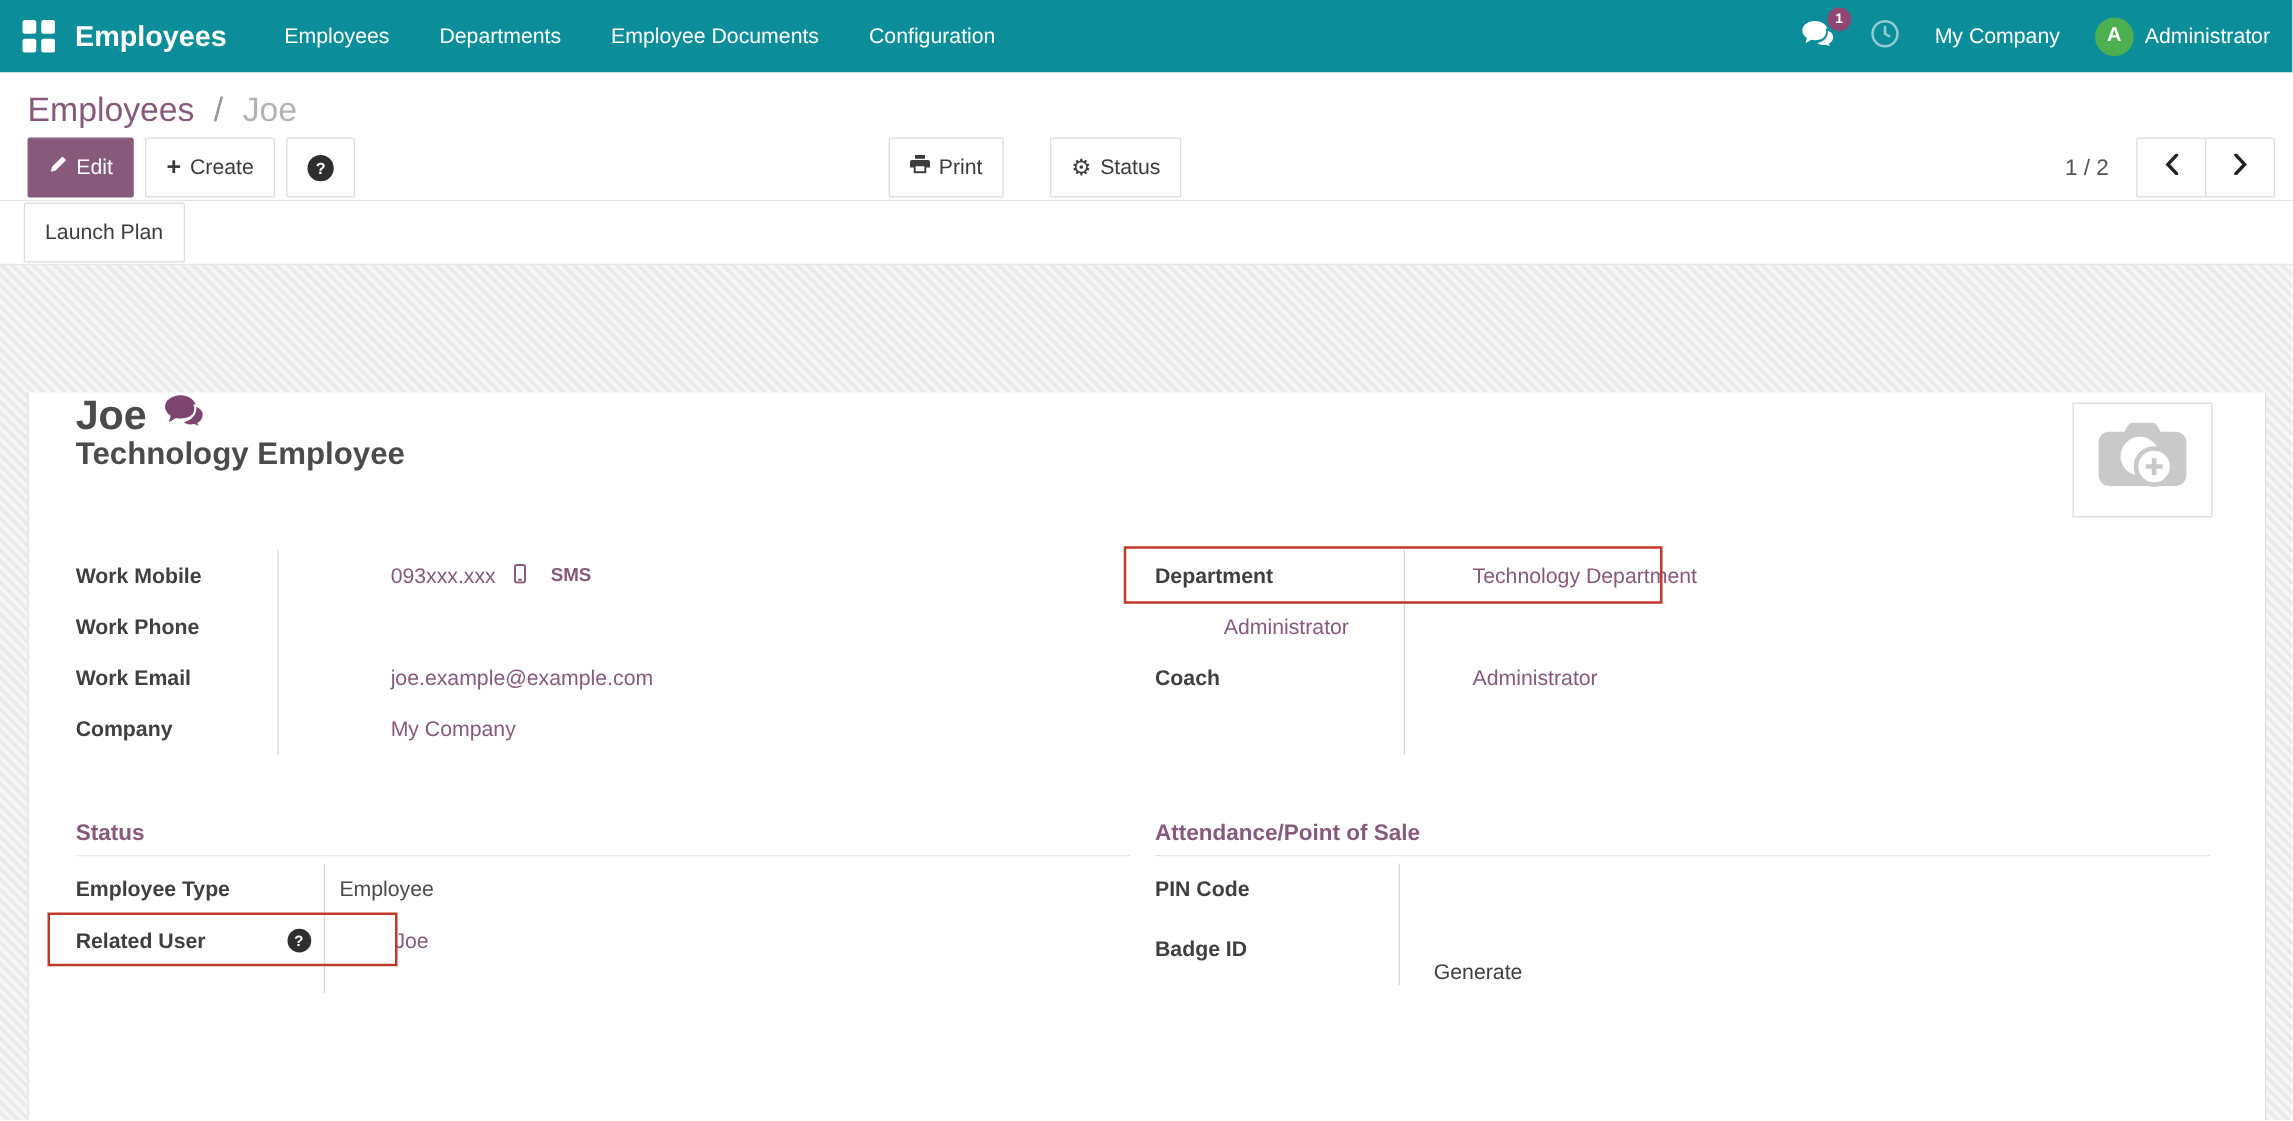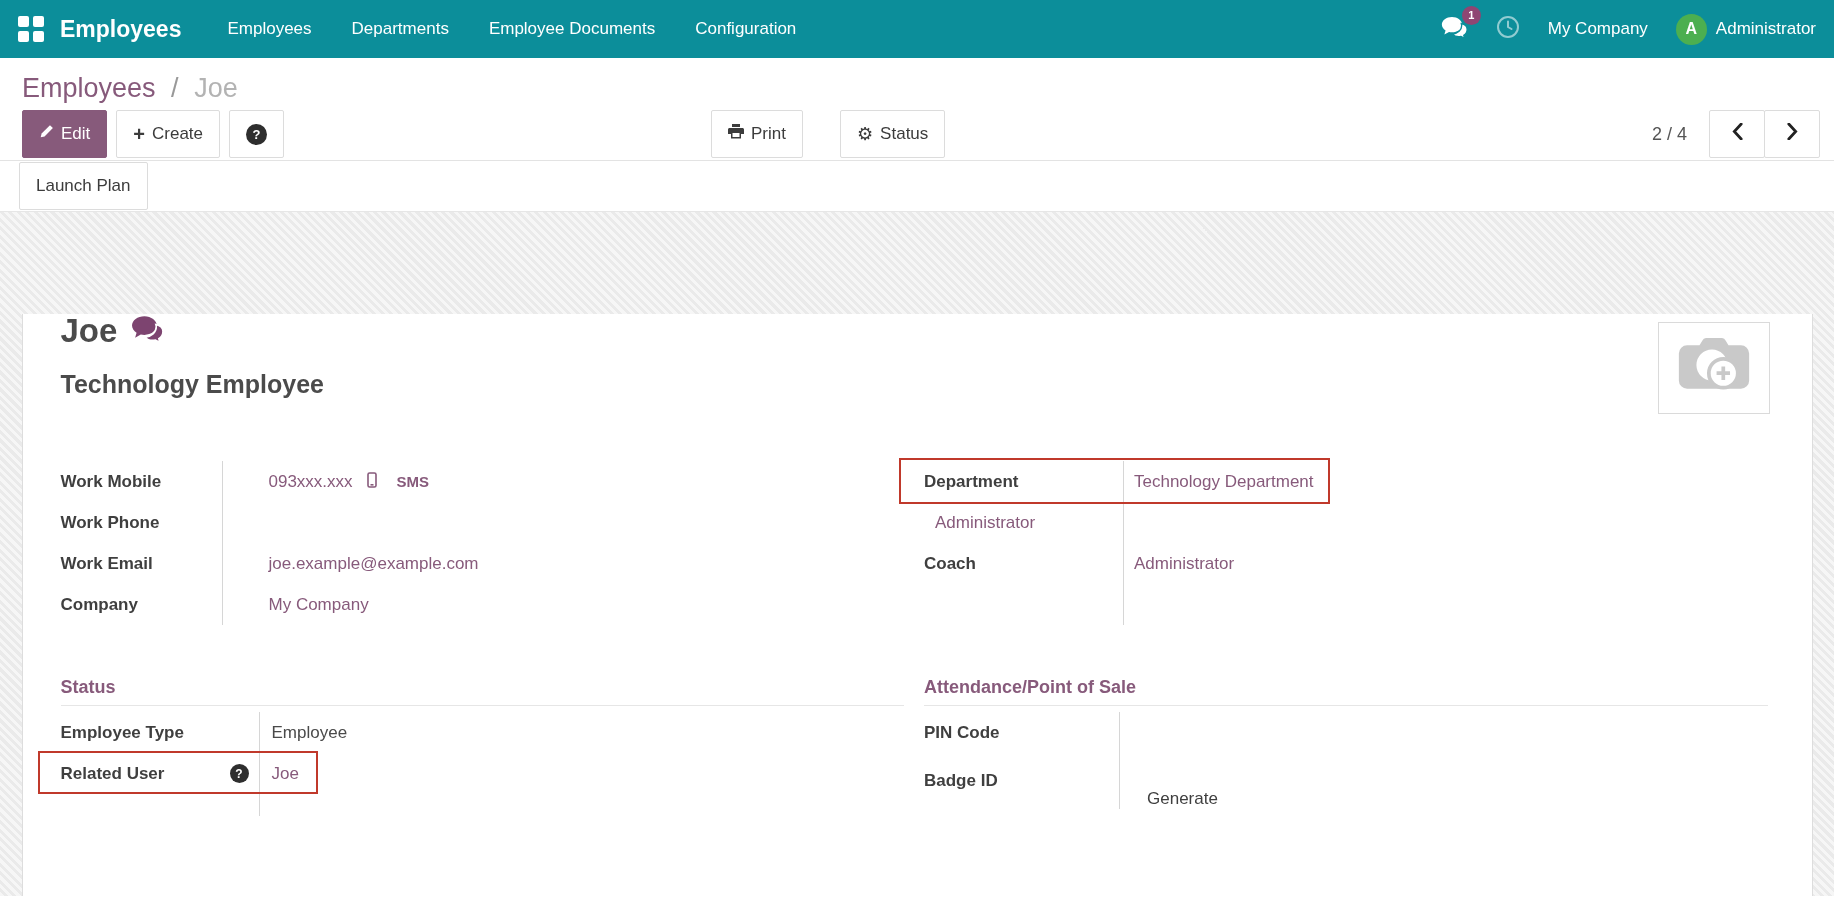--- a/index.html
+++ b/index.html
@@ -59,34 +59,34 @@
              background:repeating-linear-gradient(45deg,#f6f6f6 0 3px,#eaeaea 3px 6px); }
   .sheet { width:1791px; height:100%; margin:0 auto; background:#fff;
            border-left:1px solid #ddd; border-right:1px solid #ddd;
            padding:0 44px 0 38px; position:relative; }
   .photo-box { position:absolute; top:8px; right:42px; width:112px; height:92px;
                border:1px solid #dadada; display:flex; align-items:center;
                justify-content:center; cursor:pointer; background:#fff; }
 
   .title-row { margin-top:102px; display:flex; align-items:center; gap:14px; }
   .title-row h1 { font-size:33px; font-weight:bold; color:#4b4b4b; line-height:1; }
-  .subtitle { margin-top:22px; font-size:25px; font-weight:bold; color:#4b4b4b; line-height:1.2; }
+  .subtitle { font-size:25px; font-weight:bold; color:#4b4b4b; line-height:1.2; }
 
   .field-grid { display:grid; grid-template-columns:1fr 1fr; column-gap:20px; }
   .top-grid { margin-top:62px; }
   .rows { position:relative; }
   .rows::before { content:""; position:absolute; left:var(--lw); top:0; bottom:0;
                   width:1px; background:#d6d6d6; }
   .frow { display:grid; grid-template-columns:var(--lw) 1fr; min-height:41px;
           align-items:stretch; position:relative; }
   .flabel { display:flex; align-items:center; justify-content:space-between;
             font-weight:bold; color:#3f3f3f; font-size:17px; padding-right:10px; }
   .fval { display:flex; align-items:center; padding-left:var(--vp); font-size:17px;
           color:#875A7B; gap:14px; }
-  .fval a { color:#875A7B; text-decoration:none; cursor:pointer; }
+  .fval a { color:#875A7B; text-decoration:none; cursor:pointer;margin-left:44px; }
   .fval .plain { color:#4a4a4a; }
   .sms-chunk { display:inline-flex; align-items:center; gap:20px; font-weight:bold;
                font-size:15px; color:#875A7B; cursor:pointer; }
   .help-icon { width:19px; height:19px; border-radius:50%; background:#2e2e2e; color:#fff;
                font-size:12px; font-weight:bold; display:flex; align-items:center;
                justify-content:center; cursor:pointer; flex:none; }
   .hl-box { position:absolute; border:2px solid #c0392b; pointer-events:none; z-index:3; }
   .hl-dept { left:-25px; top:-3px; width:431px; height:46px; }
   .hl-user { left:-23px; top:-2px; width:280px; height:43px; }
 
@@ -184,21 +184,21 @@
           </svg>
         </span>
         <span>Print</span>
       </button>
       <button class="btn">
         <span class="gear-glyph">⚙</span>
         <span>Status</span>
       </button>
     </div>
     <div class="cp-right">
-      <span class="pager-text">2 / 4</span>
+      <span class="pager-text">1 / 2</span>
       <div class="pager-btns">
         <button class="btn">
           <span>
             <svg width="11" height="17" viewBox="0 0 10 16" fill="none" stroke="#222" stroke-width="2.6" stroke-linecap="round">
               <path d="M8.5 1L2 8l6.5 7"></path>
             </svg>
           </span>
         </button>
         <button class="btn">
           <span>

